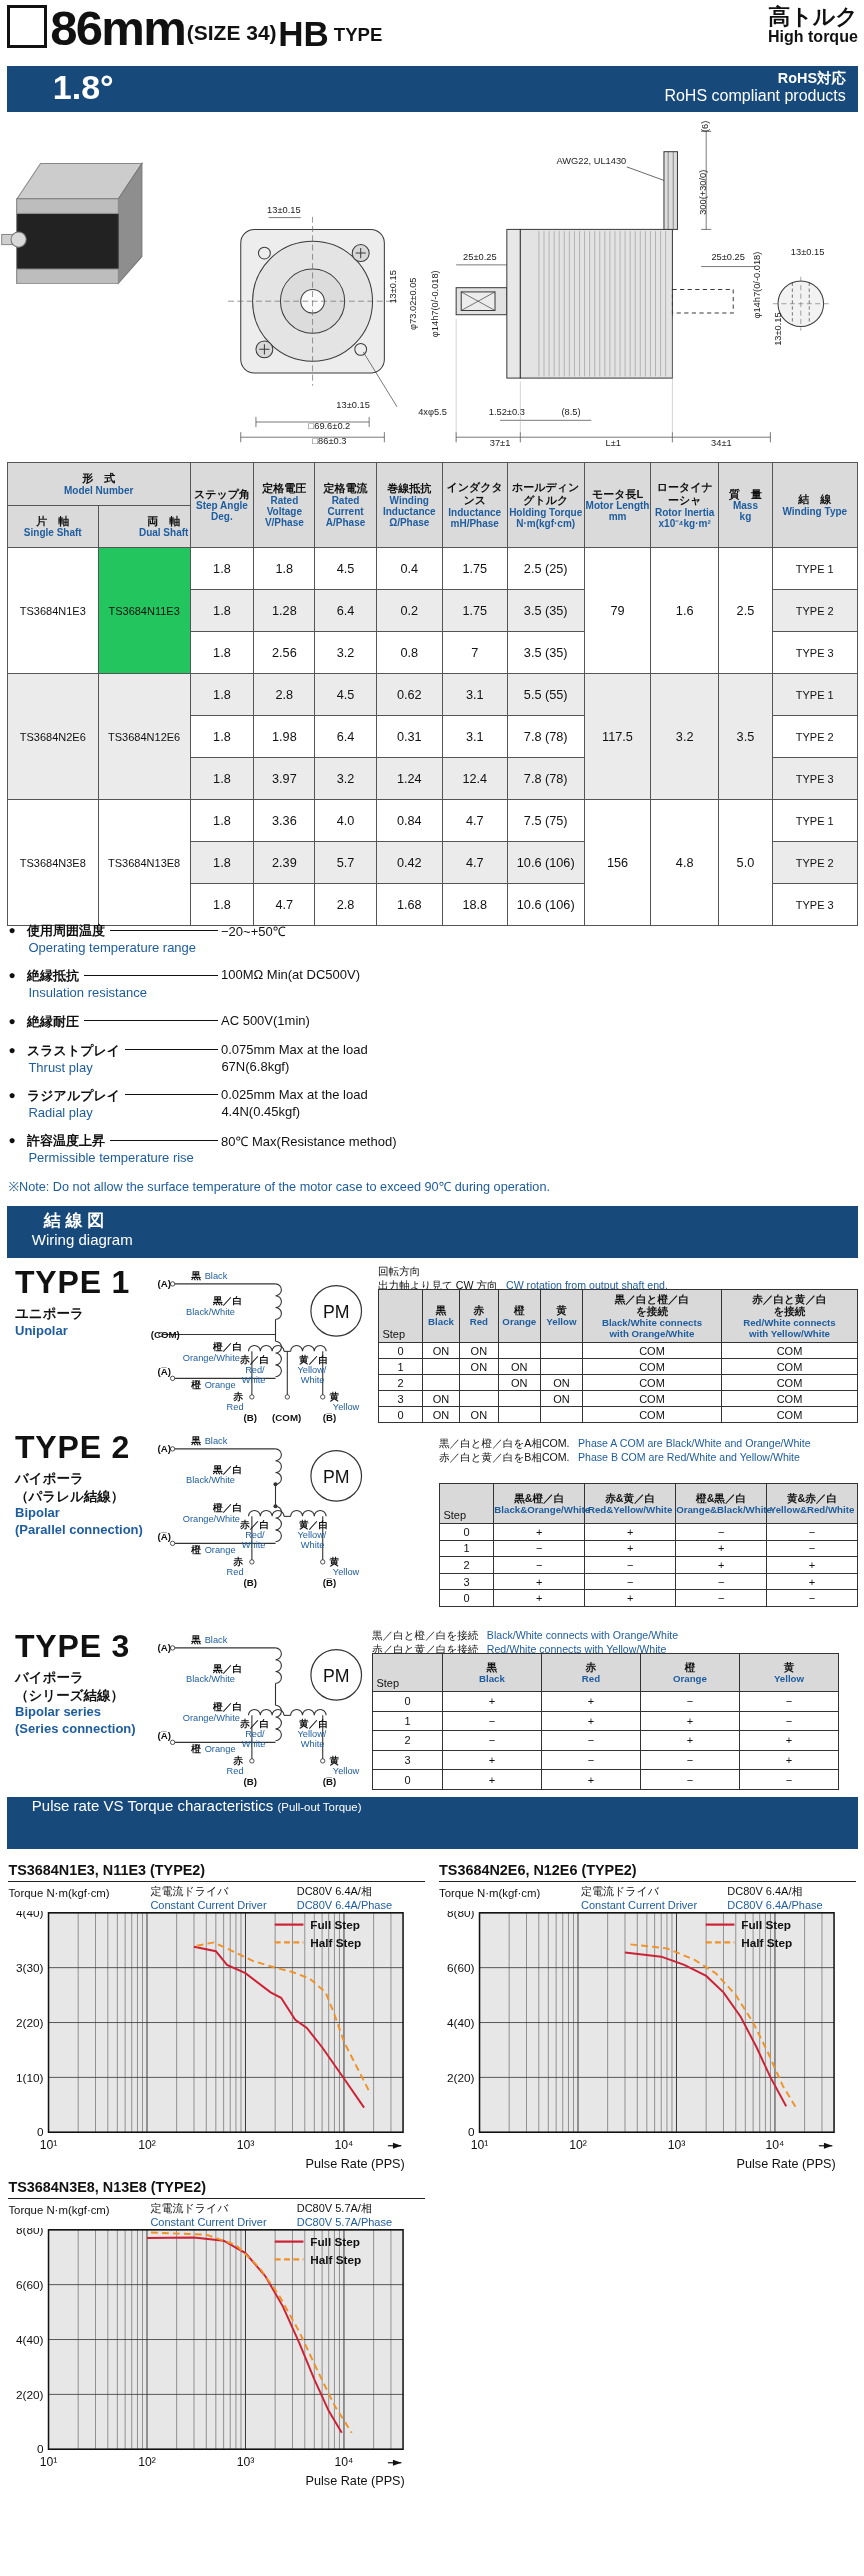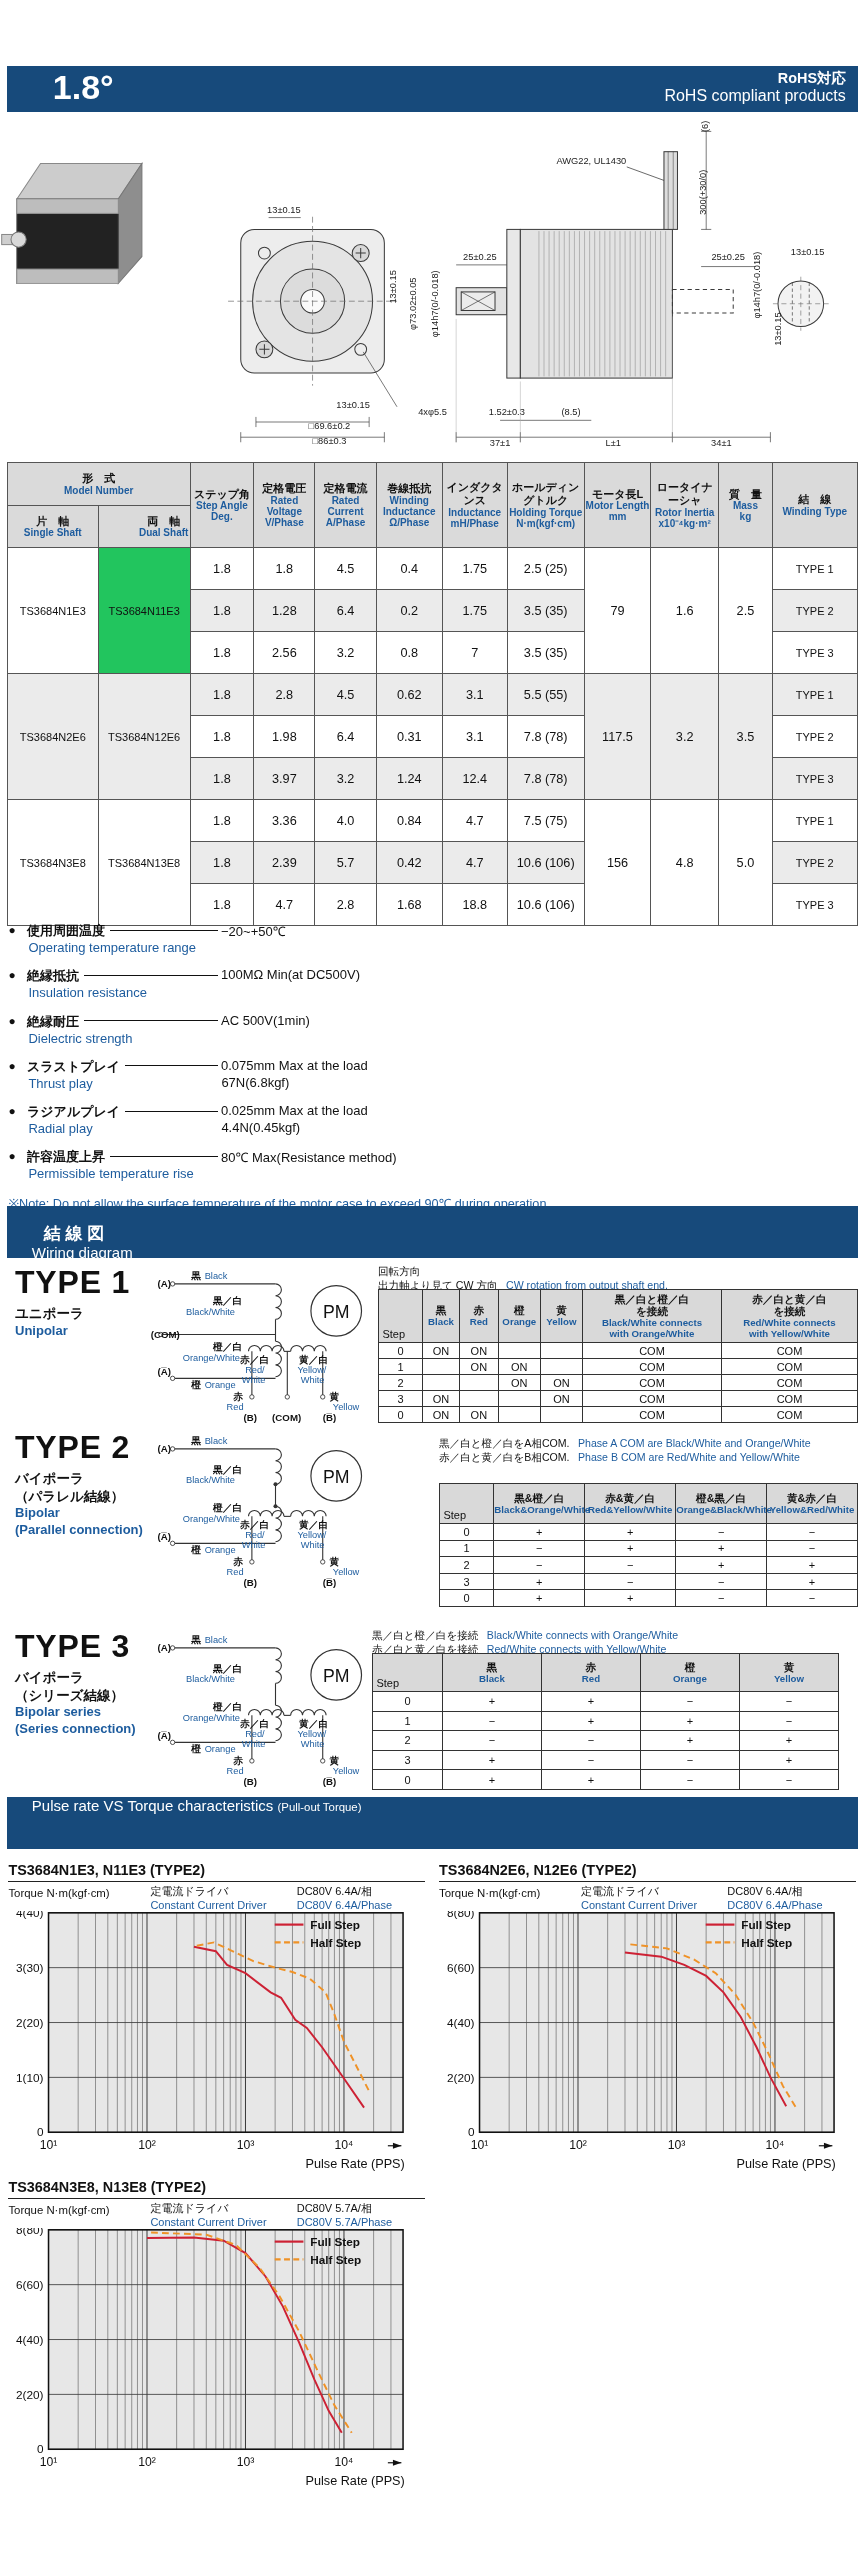--- a/index.html
+++ b/index.html
@@ -45,21 +45,21 @@
   .n-jp{font-size:13px;font-weight:bold;white-space:nowrap;}
   .n-dash{flex:1;border-top:1.7px solid #111;margin:7.6px 3.4px 0 5px;}
   .n-val{width:422px;font-size:13px;}
   .n-en{margin-left:20px;font-size:13px;color:#1D5C9E;line-height:1.25;}
   .n-v2{position:absolute;left:213px;font-size:13px;}
   .note-item{position:relative;}
   .warn-jp{font-size:12.2px;font-weight:bold;margin-top:5px;}
   .warn-en{font-size:12.7px;color:#1D5C9E;}
   
   .sec-banner{position:absolute;left:6.8px;width:851px;height:52px;background:#174A7B;color:#fff;padding-left:0;}
-  .sb-jp{margin:18px 0 0 25px;font-size:17px;font-weight:bold;line-height:1.2;padding-left:12px;}
+  .sb-jp{margin:5px 0 0 25px;font-size:17px;font-weight:bold;line-height:1.2;padding-left:12px;}
   .sb-jp .paren{font-size:12px;font-weight:bold;}
   .sb-en{margin:0 0 0 25px;font-size:15px;line-height:1.2;}
   .sb-en .paren{font-size:11.4px;}
   
   .wtype{position:absolute;left:0;width:865px;}
   .wt-name{position:absolute;left:15px;top:0;font-size:32px;font-weight:800;letter-spacing:0.8px;}
   .wt-jp{font-size:13.5px;font-weight:bold;line-height:1.3;}
   .wt-en{font-size:13px;font-weight:bold;color:#1D5C9E;line-height:1.3;}
   .wt-sub{position:absolute;left:15px;top:41px;width:160px;}
   .wnote{position:absolute;font-size:10.6px;line-height:1.35;}
@@ -82,20 +82,33 @@
   .c-drv .en{color:#1D5C9E;}
   .c-sup{position:absolute;right:1.7px;top:23px;font-size:11px;line-height:1.25;text-align:left;width:127px;}
   .c-sup .en{color:#1D5C9E;}
   svg text{font-family:"Liberation Sans", sans-serif;}
 </style>
 </head>
 <body>
 
 <div id="page">
 
+  <div class="top-header">
+    <div class="tl">
+      <span class="sq"></span>
+      <span class="size-txt">86mm</span>
+      <span class="size-note">(SIZE 34)</span>
+      <span class="hb-txt">HB</span>
+      <span class="type-txt">TYPE</span>
+    </div>
+    <div class="tr-box">
+      <div class="tr-jp">高トルク</div>
+      <div class="tr-en">High torque</div>
+    </div>
+  </div>
 
   <div class="banner">
     <div class="angle">1.8°</div>
     <div class="rohs">
       <div class="rohs-jp">RoHS対応</div>
       <div class="rohs-en">RoHS compliant products</div>
     </div>
   </div>
 
   <div id="draw-wrap">
@@ -389,21 +402,20 @@
       </div>
       <div class="note-item">
         <div class="note-r1">
           <span class="n-bullet">●</span>
           <span class="n-lab-wrap">
             <span class="n-jp">絶縁耐圧</span>
             <span class="n-dash"></span>
           </span>
           <span class="n-val">AC  500V(1min)</span>
         </div>
-        <div class="n-en">Dielectric strength</div>
       </div>
       <div class="note-item" style="margin-bottom: 11px;">
         <div class="note-r1">
           <span class="n-bullet">●</span>
           <span class="n-lab-wrap">
             <span class="n-jp">スラストプレイ</span>
             <span class="n-dash"></span>
           </span>
           <span class="n-val">0.075mm  Max at the load</span>
         </div>

